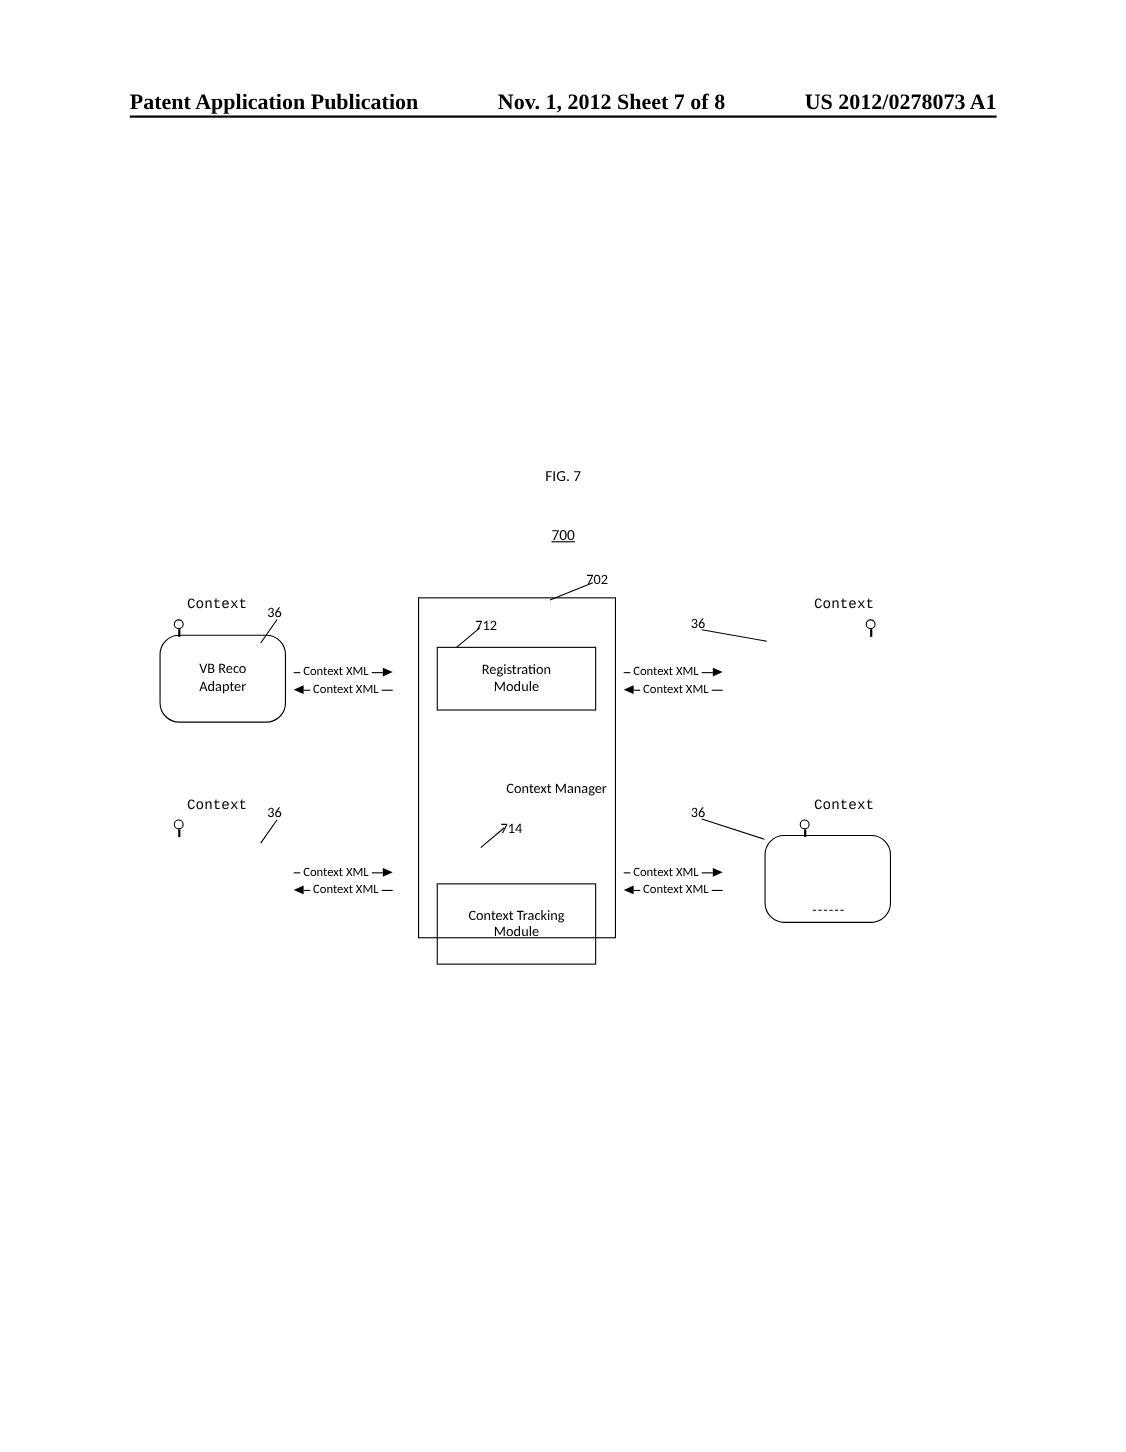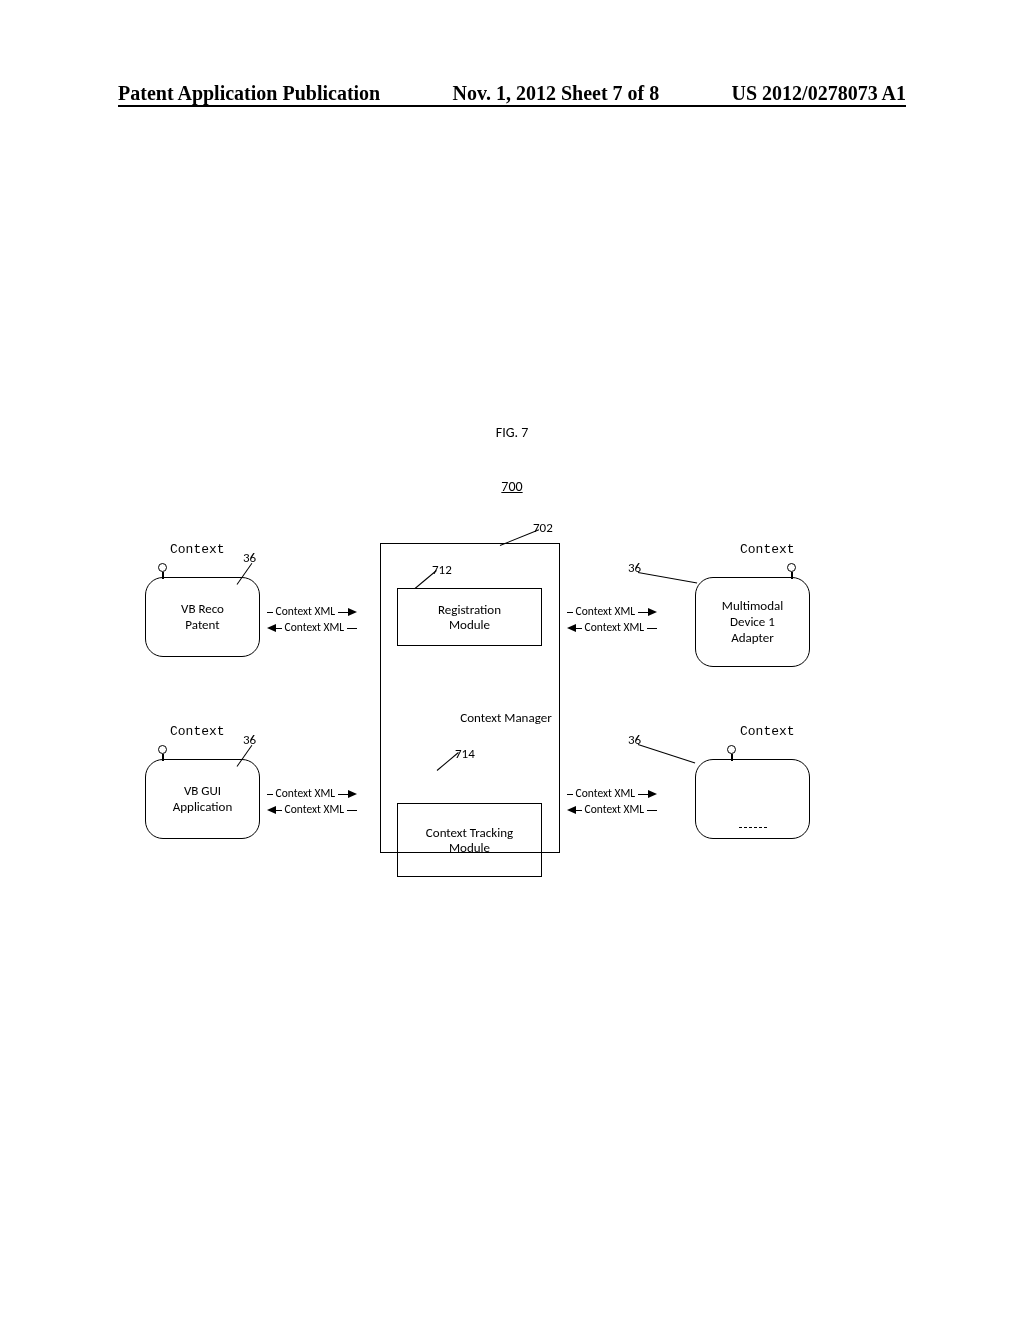--- a/index.html
+++ b/index.html
@@ -171,39 +171,30 @@
 Module</span>
   </div>
 
   <div class="sbox" style="left:262px; top:250px; width:145px; height:74px;margin-top:33px;">
     <span style="white-space:pre-line;">Context Tracking
 Module</span>
   </div>
 
   <div class="rbox" style="left:10px; top:57px; width:115px; height:80px;">
     <span style="white-space:pre-line;">VB Reco
-Patent</span>
+Adapter</span>
   </div>
   <div class="lbl" style="left:35px; top:22px;">Context</div>
   <div class="ring" style="left:23px; top:43px;"></div>
   <div class="tick" style="left:27px; top:52px; width:1.5px; height:7px;"></div>
 
-  <div class="rbox" style="left:10px; top:239px; width:115px; height:80px;">
-    <span style="white-space:pre-line;">VB GUI
-Application</span>
-  </div>
   <div class="lbl" style="left:35px; top:204px;">Context</div>
   <div class="ring" style="left:23px; top:225px;"></div>
   <div class="tick" style="left:27px; top:234px; width:1.5px; height:7px;"></div>
 
-  <div class="rbox" style="left:560px; top:57px; width:115px; height:90px;">
-    <span style="white-space:pre-line;">Multimodal
-Device 1
-Adapter</span>
-  </div>
   <div class="lbl" style="left:605px; top:22px;">Context</div>
   <div class="ring" style="left:652px; top:43px;"></div>
   <div class="tick" style="left:656px; top:52px; width:1.5px; height:7px;"></div>
 
   <div class="rbox" style="left:560px; top:239px; width:115px; height:80px;">
     <div class="inner-dash"></div>
   </div>
   <div class="lbl" style="left:605px; top:204px;">Context</div>
   <div class="ring" style="left:592px; top:225px;"></div>
   <div class="tick" style="left:596px; top:234px; width:1.5px; height:7px;"></div>

